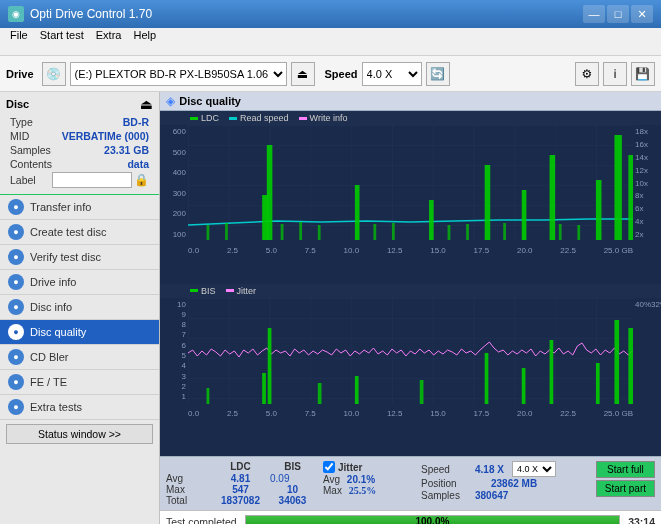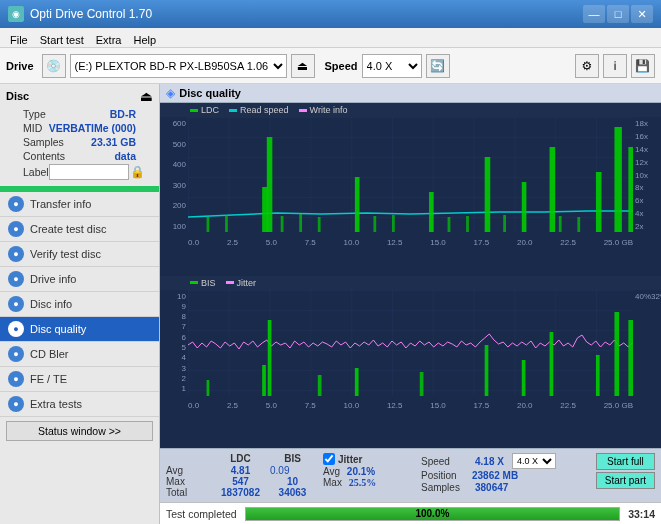--- a/index.html
+++ b/index.html
@@ -7,42 +7,42 @@
 
     
     .titlebar { background: linear-gradient(to bottom, #4a90d9, #2e6db4); height: 28px; display: flex; align-items: center; justify-content: space-between; padding: 0 8px; color: white; }
     .titlebar-left { display: flex; align-items: center; gap: 6px; }
     .titlebar-icon { width: 16px; height: 16px; background: #5bb; border-radius: 2px; display: flex; align-items: center; justify-content: center; font-size: 9px; color: white; }
     .titlebar-title { font-size: 12px; font-weight: normal; }
     .titlebar-controls { display: flex; gap: 2px; }
     .titlebar-btn { width: 22px; height: 18px; background: rgba(255,255,255,0.2); border: none; color: white; font-size: 11px; cursor: pointer; display: flex; align-items: center; justify-content: center; border-radius: 2px; }
 
     
-    .menubar { background: #f0f0f0; height: 20px; display: flex; align-items: flex-end; padding: 0 4px; border-bottom: 1px solid #d0d0d0; }
+    .menubar { background: #f0f0f0; height: 28px; display: flex; align-items: flex-start; padding: 0 4px; border-bottom: 1px solid #d0d0d0; }
     .menu-item { padding: 1px 6px; font-size: 11px; cursor: pointer; color: #000; }
 
     
     .toolbar { background: #f5f5f5; height: 36px; display: flex; align-items: center; padding: 0 6px; gap: 4px; border-bottom: 1px solid #d0d0d0; }
     .toolbar-label { font-size: 11px; font-weight: bold; margin-right: 4px; }
     .drive-select { height: 24px; min-width: 200px; font-size: 11px; border: 1px solid #aaa; background: white; }
     .toolbar-icon-btn { width: 24px; height: 24px; background: #f0f0f0; border: 1px solid #aaa; display: flex; align-items: center; justify-content: center; cursor: pointer; font-size: 12px; }
     .speed-label { font-size: 11px; font-weight: bold; margin-left: 6px; }
     .speed-select { height: 24px; width: 60px; font-size: 11px; border: 1px solid #aaa; background: white; }
     .toolbar-spacer { flex: 1; }
 
     
     .main { display: flex; height: calc(524px - 28px - 20px - 36px); }
 
     
     .sidebar { width: 160px; background: #e8e8e8; border-right: 1px solid #c0c0c0; display: flex; flex-direction: column; }
-    .disc-section { padding: 4px 6px; background: #e8e8e8; border-bottom: 6px solid #22c55e; }
+    .disc-section { padding: 4px 6px; background: #e8e8e8; border-bottom: 1px solid #22c55e; }
     .disc-header { display: flex; align-items: center; justify-content: space-between; margin-bottom: 4px; }
     .disc-title { font-size: 11px; font-weight: bold; }
     .disc-eject { font-size: 14px; cursor: pointer; }
-    .disc-row { display: flex; justify-content: space-between; align-items: center; margin: 2px 17px; }
+    .disc-row { display: flex; justify-content: space-between; align-items: center; margin: 2px 4px; }
     .disc-key { color: #333; font-size: 10.5px; }
     .disc-val { color: #1a4ab5; font-size: 10.5px; font-weight: bold; }
     .disc-val-input { display: flex; align-items: center; gap: 2px; }
     .disc-label-input { width: 80px; height: 16px; font-size: 10px; border: 1px solid #aaa; }
 
     .nav-item { display: flex; align-items: center; gap: 6px; padding: 4px 8px; cursor: pointer; font-size: 11px; color: #333; border-bottom: 1px solid #d0d0d0; }
     .nav-item.active { background: #2060c0; color: white; }
     .nav-icon { width: 16px; height: 16px; border-radius: 8px; display: flex; align-items: center; justify-content: center; font-size: 9px; flex-shrink: 0; }
     .nav-icon.blue { background: #4080d0; color: white; }
     .nav-icon.active { background: white; color: #2060c0; }
@@ -59,21 +59,21 @@
     .chart-header { background: #d0d8e8; padding: 2px 6px; display: flex; align-items: center; gap: 4px; border-bottom: 1px solid #a0b0c0; }
     .chart-icon { color: #4080ff; font-size: 12px; }
     .chart-title { font-size: 11px; font-weight: bold; color: #000; }
     .legend-item { display: flex; align-items: center; gap: 3px; font-size: 9px; color: #ccc; }
     .legend-dot { width: 8px; height: 3px; }
     .legend-dot.green { background: #00cc00; }
     .legend-dot.cyan { background: #00cccc; }
     .legend-dot.pink { background: #ff80ff; }
 
     svg.chart-svg { width: 100%; height: 100%; position: absolute; top: 0; left: 0; }
-    .start-btn { padding: 2px 8px; font-size: 10px; background: #5eead4; border: 1px solid #888; cursor: pointer; }
+    .start-btn { padding: 2px 8px; font-size: 10px; background: #22c55e; border: 1px solid #888; cursor: pointer; }
     .y-label { font-size: 8px; color: #8899bb; }
   </style>
 </head>
 <body>
 
 <div class="titlebar">
   <div class="titlebar-left">
     <div class="titlebar-icon">◉</div>
     <span class="titlebar-title">Opti Drive Control 1.70</span>
   </div>
@@ -398,21 +398,21 @@
         </div>
 
         <div style="display:flex; flex-direction:column; gap:1px;">
           <div style="display:flex; align-items:center; gap:4px; font-size:10px;">
             <span style="color:#333; width:50px;">Speed</span>
             <span style="color:#1a4ab5; font-weight:bold;">4.18 X</span>
             <select style="height:16px;font-size:9px;border:1px solid #aaa;background:white;margin-left:4px;">
               <option>4.0 X</option>
             </select>
           </div>
-          <div style="display:flex; align-items:flex-start; gap:1px; font-size:10px;">
+          <div style="display:flex; align-items:flex-start; gap:20px; font-size:10px;">
             <span style="color:#333; width:50px;">Position</span>
             <span style="color:#1a4ab5; font-weight:bold;">23862 MB</span>
           </div>
           <div style="display:flex; align-items:center; gap:4px; font-size:10px;">
             <span style="color:#333; width:50px;">Samples</span>
             <span style="color:#1a4ab5; font-weight:bold;">380647</span>
           </div>
         </div>
 
         <div style="flex:1;"></div>

